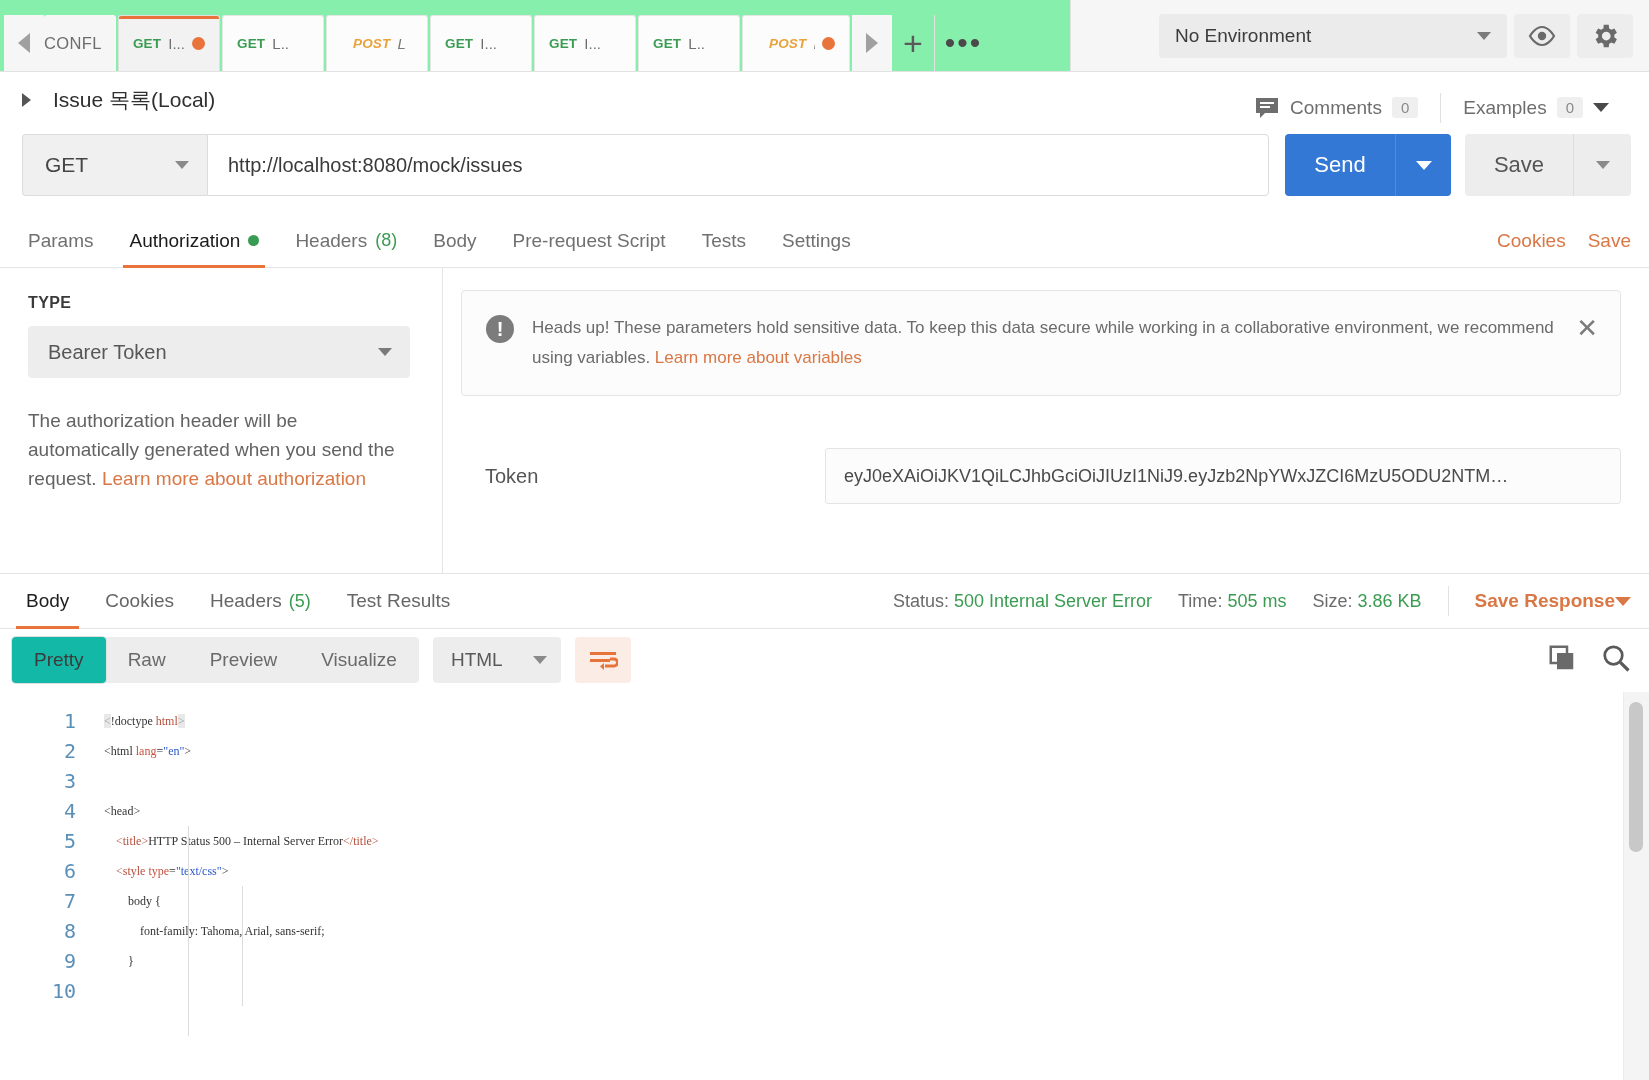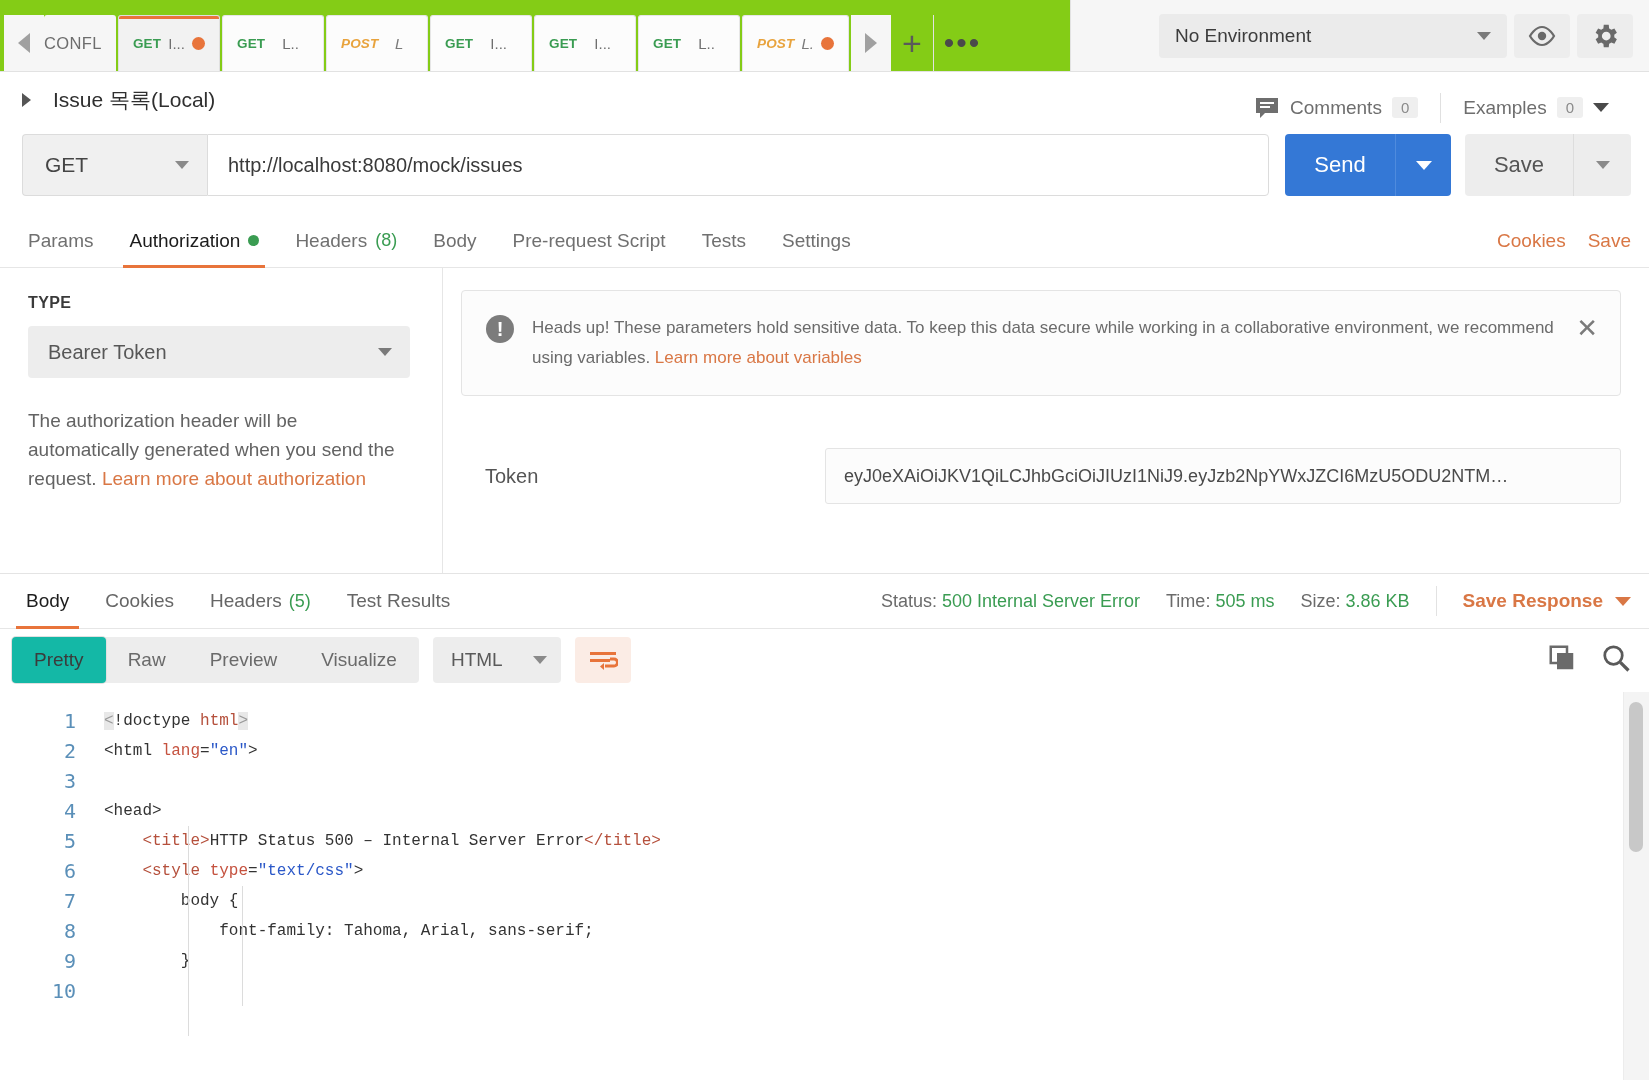--- a/index.html
+++ b/index.html
@@ -8,21 +8,21 @@
     width:1649px; height:1080px;
     font-family:"Liberation Sans", sans-serif;
     background:#fff; color:#3c3c3c;
     overflow:hidden;
     -webkit-font-smoothing:antialiased;
   }
   .app { width:1649px; height:1080px; display:flex; flex-direction:column; }
 
   
   .topbar { height:72px; display:flex; align-items:stretch; background:#f6f6f6; border-bottom:1px solid #e2e2e2; }
-  .tabstrip { flex:0 0 1070px; display:flex; align-items:flex-end; background:#84cc16; padding-left:4px; position:relative;text-align:center; }
+  .tabstrip { flex:0 0 1070px; display:flex; align-items:flex-end; background:#86efac; padding-left:4px; position:relative; }
   .scroll-arrow {
     width:40px; display:flex; align-items:center; justify-content:center;
     color:#9b9b9b; font-size:20px; height:56px; background:#f6f6f6; cursor:pointer;
   }
   .arrow-l, .arrow-r { width:0;height:0;border-top:10px solid transparent;border-bottom:10px solid transparent; }
   .arrow-l { border-right:12px solid #a0a0a0; }
   .arrow-r { border-left:12px solid #a0a0a0; }
   .tab {
     position:relative;
     height:56px; min-width:102px; max-width:108px;
@@ -33,21 +33,21 @@
     padding:0 14px;
     font-size:15px; overflow:hidden; white-space:nowrap; cursor:pointer;
   }
   .tab.collection { background:#f6f6f6; border:none; min-width:auto; max-width:none; padding-left:0; }
   .tab.active { background:#f2f2f2; border-color:#e0e0e0; }
   .tab.active::before {
     content:""; position:absolute; left:-1px; right:-1px; top:-1px; height:4px; background:#e8743b;
     border-radius:3px 3px 0 0;
   }
   .m-get { color:#3a9c52; font-weight:bold; font-size:13.5px; letter-spacing:.2px; }
-  .m-post { color:#e8a33d; font-weight:bold; font-style:italic; font-size:13.5px; letter-spacing:.2px;}
+  .m-post { color:#e8a33d; font-weight:bold; font-style:italic; font-size:13.5px; letter-spacing:.2px;margin-left:12px;}
   .tabname { color:#6f6f6f; font-size:15px; overflow:hidden; text-overflow:clip; flex:1; }
   .tabname.ital { font-style:italic; color:#7a7a7a; }
   .tab-dot { width:13px; height:13px; border-radius:50%; background:#e8743b; flex:0 0 auto; }
   .tab-plus { width:42px; height:56px; display:flex;align-items:center;justify-content:center;
               color:#5a5a5a; font-size:34px; font-weight:300; cursor:pointer; }
   .tab-more { width:58px; height:56px; display:flex;align-items:center;justify-content:center;
               color:#4a4a4a; font-size:30px; letter-spacing:2px; cursor:pointer; border-left:1px solid #e2e2e2;}
   .collection-label { color:#6d6d6d; font-size:16.5px; letter-spacing:.4px; font-weight:500; }
 
   .envbar { flex:1; display:flex; align-items:center; justify-content:flex-end; gap:7px; padding:0 16px 0 18px;
@@ -136,36 +136,36 @@
 
   
   .resp-tabs { height:56px; display:flex; align-items:center; border-top:1px solid #e4e4e4; border-bottom:1px solid #e6e6e6;
                padding:0 18px 0 8px; background:#fff; }
   .rs { padding:0 18px; height:55px; display:flex;align-items:center; gap:7px; font-size:19px; color:#666; cursor:pointer; position:relative;}
   .rs.active { color:#1c1c1c; }
   .rs.active::after { content:""; position:absolute; left:8px; right:8px; bottom:0; height:3px; background:#e8743b; }
   .meta { margin-left:auto; display:flex; align-items:center; gap:26px; font-size:18px; color:#6b6b6b; }
   .meta b { font-weight:normal; color:#3a9c52; }
   .meta-sep { width:1px; height:30px; background:#e2e2e2; }
-  .saveresp { display:flex; align-items:center; gap:12px; color:#d97745; font-size:19px; font-weight:bold; cursor:pointer; }
+  .saveresp { display:flex; align-items:center; color:#d97745; font-size:19px; font-weight:bold; cursor:pointer; }
   .caret-or { width:0;height:0;border-left:8px solid transparent;border-right:8px solid transparent;border-top:9px solid #d97745; }
 
   .viewbar { height:62px; display:flex; align-items:center; padding:0 18px 0 12px; background:#fff; }
   .seg { background:#ededed; border-radius:4px; height:46px; display:flex; align-items:center; }
   .seg-i { padding:0 22px; font-size:19px; color:#6a6a6a; height:46px; display:flex;align-items:center; cursor:pointer; border-radius:4px;}
   .seg-i.on { background:#14b8a6; color:#3b3b3b; box-shadow:0 0 0 1px #e0e0e0; }
   .fmt-select { margin-left:14px; background:#ededed; border-radius:4px; height:46px; width:128px;
                 display:flex;align-items:center;justify-content:space-between;padding:0 14px 0 18px; font-size:19px;color:#5a5a5a;cursor:pointer;}
   .wrap-btn { margin-left:14px; width:56px;height:46px;background:#fbece5;border-radius:4px;display:flex;align-items:center;justify-content:center;cursor:pointer;}
   .vb-right { margin-left:auto; display:flex; align-items:center; gap:24px; }
 
   .codearea { flex:1; display:flex; background:#fff; position:relative; overflow:hidden; border-top:1px solid #fff;}
   .gutter { width:92px; text-align:right; padding:14px 16px 0 0; color:#5a8fb8; font-size:20px; line-height:30px;
             font-family:"DejaVu Sans Mono", monospace; user-select:none; }
-  .code { flex:1; padding:14px 0 0 12px; font-family:Liberation Mono, monospace; font-size:16px; line-height:30px;
+  .code { flex:1; padding:14px 0 0 12px; font-family:Liberation Serif, serif; font-size:12px; line-height:30px;
           color:#333; white-space:pre; overflow:hidden; position:relative; }
   .code .ln { position:relative; padding-left:0; }
   .tg { color:#b5503c; }
   .at { color:#c5523f; }
   .st { color:#2b58c8; }
   .fold { background:#e8e8e8; color:#999; }
   .indent-guide { position:absolute; width:1px; background:#dcdcdc; }
   .scrollbar { position:absolute; right:6px; top:10px; width:14px; height:150px; background:#c8c8c8; border-radius:7px; }
   .scrolltrack { position:absolute; right:0; top:0; bottom:0; width:26px; background:#f4f4f4; border-left:1px solid #ececec;}
 </style>

